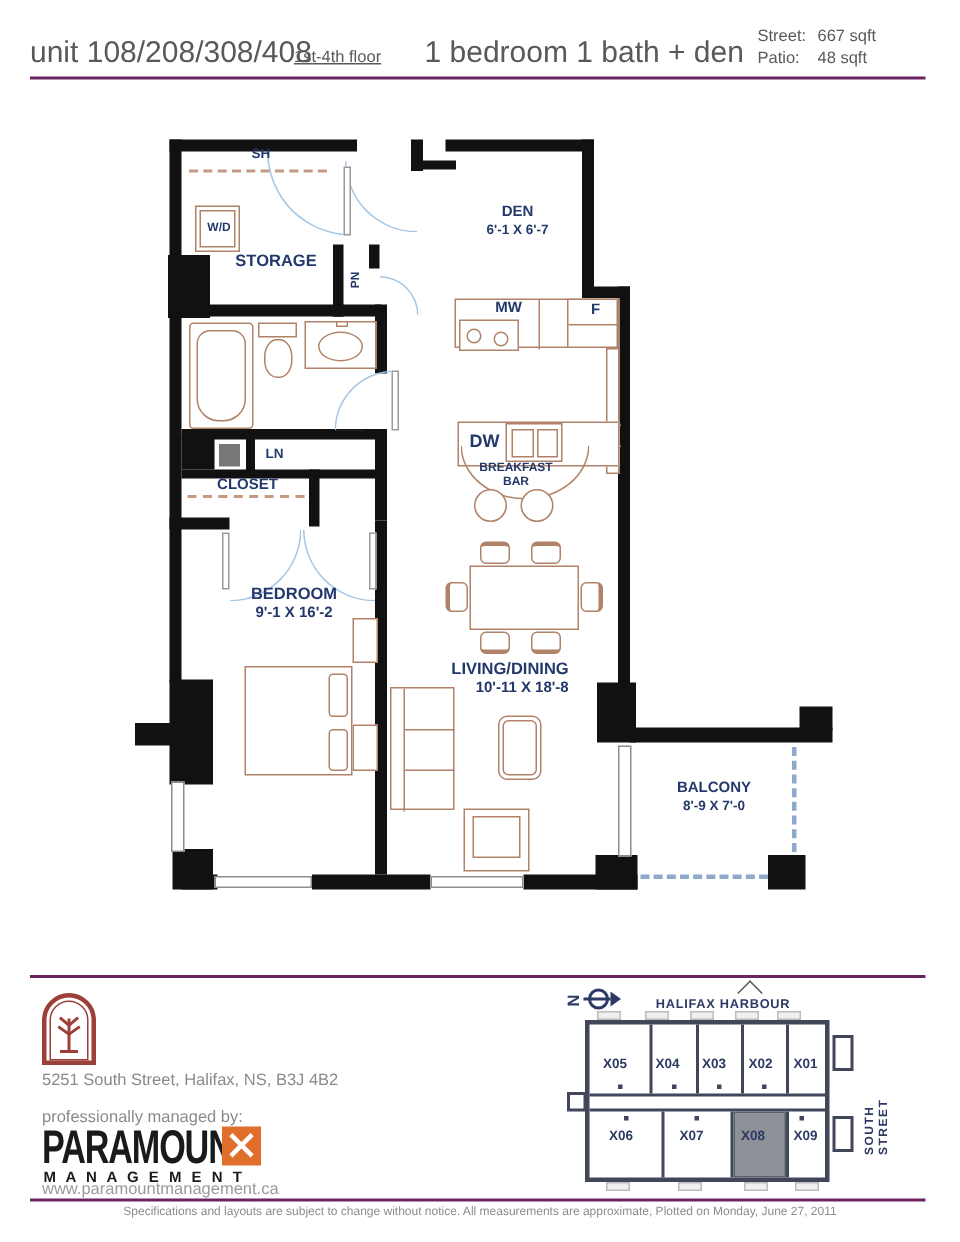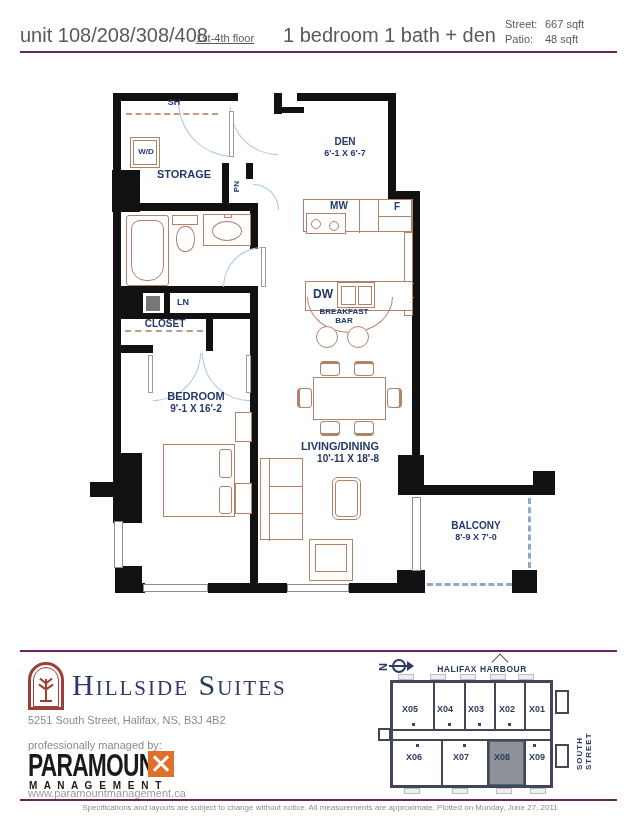--- a/index.html
+++ b/index.html
@@ -207,21 +207,20 @@
     <div class="abs" style="left:0;top:0;width:36px;height:48px;border:3px solid #9c3f38;border-radius:18px 18px 0 0;box-sizing:border-box;">
       <div class="abs" style="left:2px;top:2px;width:26px;height:40px;border:1px solid #9c3f38;border-radius:13px 13px 0 0;box-sizing:border-box;"></div>
       <div class="branch" style="left:14px;top:14px;width:2px;height:22px;"></div>
       <div class="branch" style="left:8px;top:15px;width:8px;height:2px;transform:rotate(40deg);"></div>
       <div class="branch" style="left:14px;top:15px;width:8px;height:2px;transform:rotate(-40deg);"></div>
       <div class="branch" style="left:7px;top:21px;width:9px;height:2px;transform:rotate(35deg);"></div>
       <div class="branch" style="left:14px;top:21px;width:9px;height:2px;transform:rotate(-35deg);"></div>
       <div class="branch" style="left:9px;top:35px;width:12px;height:2px;"></div>
     </div>
   </div>
-  <span class="abs" style="left:72px;top:668px;font-family:'Liberation Serif',serif;font-variant:small-caps;font-size:30px;color:#2c3a64;letter-spacing:2px;">Hillside Suites</span>
   <span class="abs gray" style="left:28px;top:714px;font-size:11px;">5251 South Street, Halifax, NS, B3J 4B2</span>
   <span class="abs gray" style="left:28px;top:739px;font-size:11px;">professionally managed by:</span>
 
   <div class="abs" style="left:28px;top:748px;width:200px;height:50px;">
     <span class="abs" style="left:0;top:0;font-size:30px;font-weight:bold;color:#1a1a1a;transform:scale(0.76,1.05);transform-origin:left top;letter-spacing:-1px;">PARAMOUNT</span>
     <div class="xsq" style="left:120px;top:3px;width:26px;height:26px;"></div>
     <span class="abs" style="left:1px;top:32px;font-size:10px;font-weight:bold;color:#1a1a1a;letter-spacing:2px;">M A N A G E M E N T</span>
   </div>
   <span class="abs" style="left:28px;top:787px;font-size:11px;color:#9a9a9a;">www.paramountmanagement.ca</span>
 

